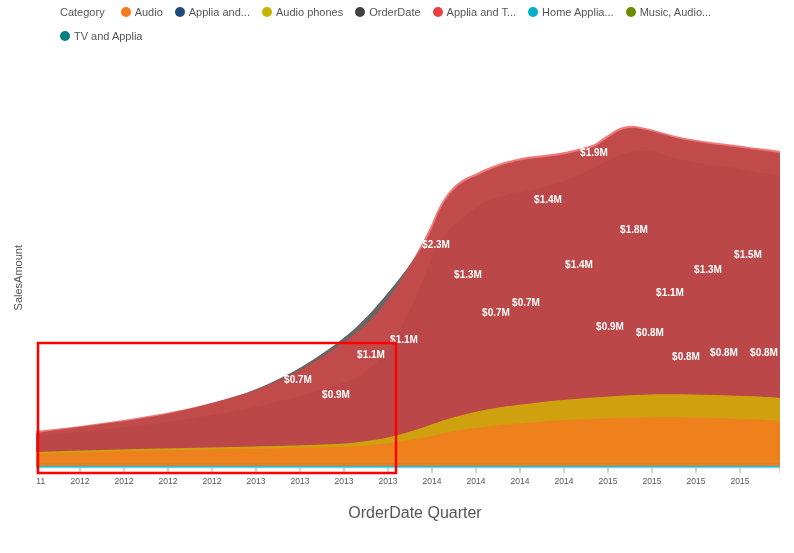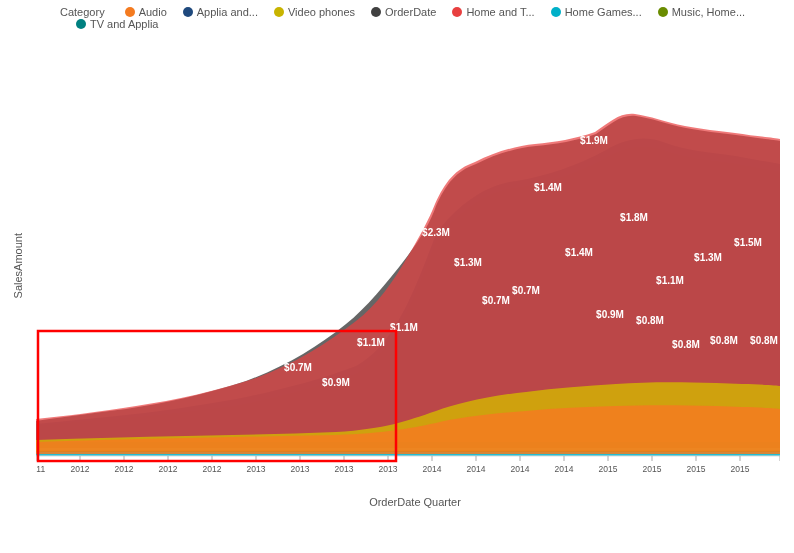--- a/index.html
+++ b/index.html
@@ -14,30 +14,30 @@
     .chart-container {
       width: 794px;
       height: 553px;
       position: relative;
       background: #fff;
     }
     .legend {
       display: flex;
       flex-direction: row;
       align-items: center;
+      gap: 12px;
       padding: 6px 8px 6px 60px;
       font-size: 11px;
       color: #555;
       flex-wrap: wrap;
     }
     .legend-item {
       display: flex;
       align-items: center;
       gap: 4px;
-      margin-left: 16px;
     }
     .legend-dot {
       width: 10px;
       height: 10px;
       border-radius: 50%;
       flex-shrink: 0;
     }
     .data-label {
       font-size: 10px;
       font-weight: bold;
@@ -54,37 +54,37 @@
     <div class="legend-item">
       <div class="legend-dot" style="background:#f47b20;"></div>
       <span>Audio</span>
     </div>
     <div class="legend-item">
       <div class="legend-dot" style="background:#1f497d;"></div>
       <span>Applia and...</span>
     </div>
     <div class="legend-item">
       <div class="legend-dot" style="background:#c8b400;"></div>
-      <span>Video phones</span>
+      <span>Audio phones</span>
     </div>
     <div class="legend-item">
       <div class="legend-dot" style="background:#404040;"></div>
       <span>OrderDate</span>
     </div>
     <div class="legend-item">
       <div class="legend-dot" style="background:#e84040;"></div>
-      <span>Home and T...</span>
+      <span>Applia and T...</span>
     </div>
     <div class="legend-item">
       <div class="legend-dot" style="background:#00b0c8;"></div>
-      <span>Home Games...</span>
+      <span>Home Applia...</span>
     </div>
     <div class="legend-item">
       <div class="legend-dot" style="background:#6a8c00;"></div>
-      <span>Music, Home...</span>
+      <span>Music, Audio...</span>
     </div>
     <div class="legend-item">
       <div class="legend-dot" style="background:#008080;"></div>
       <span>TV and Applia</span>
     </div>
   </div>
 
   <div style="display:flex;position:relative;height:460px;">
 
     <div style="width:36px;display:flex;align-items:center;justify-content:center;">
@@ -191,15 +191,15 @@
         <text x="660" y="446" font-size="8.5" fill="#555" text-anchor="middle">Qtr 3</text>
         <text x="704" y="436" font-size="8.5" fill="#555" text-anchor="middle">2015</text>
         <text x="704" y="446" font-size="8.5" fill="#555" text-anchor="middle">Qtr 4</text>
 
         <rect x="2" y="295" width="358" height="130" fill="none" stroke="red" stroke-width="2.5"></rect>
       </svg>
     </div>
   </div>
 
   <div style="text-align:center;margin-left:36px;margin-top:-4px;">
-    <span style="font-size:11px;color:#555;">OrderDate Quarter</span>
+    <span style="font-size:16px;color:#555;">OrderDate Quarter</span>
   </div>
 </div>
 
 </body></html>

